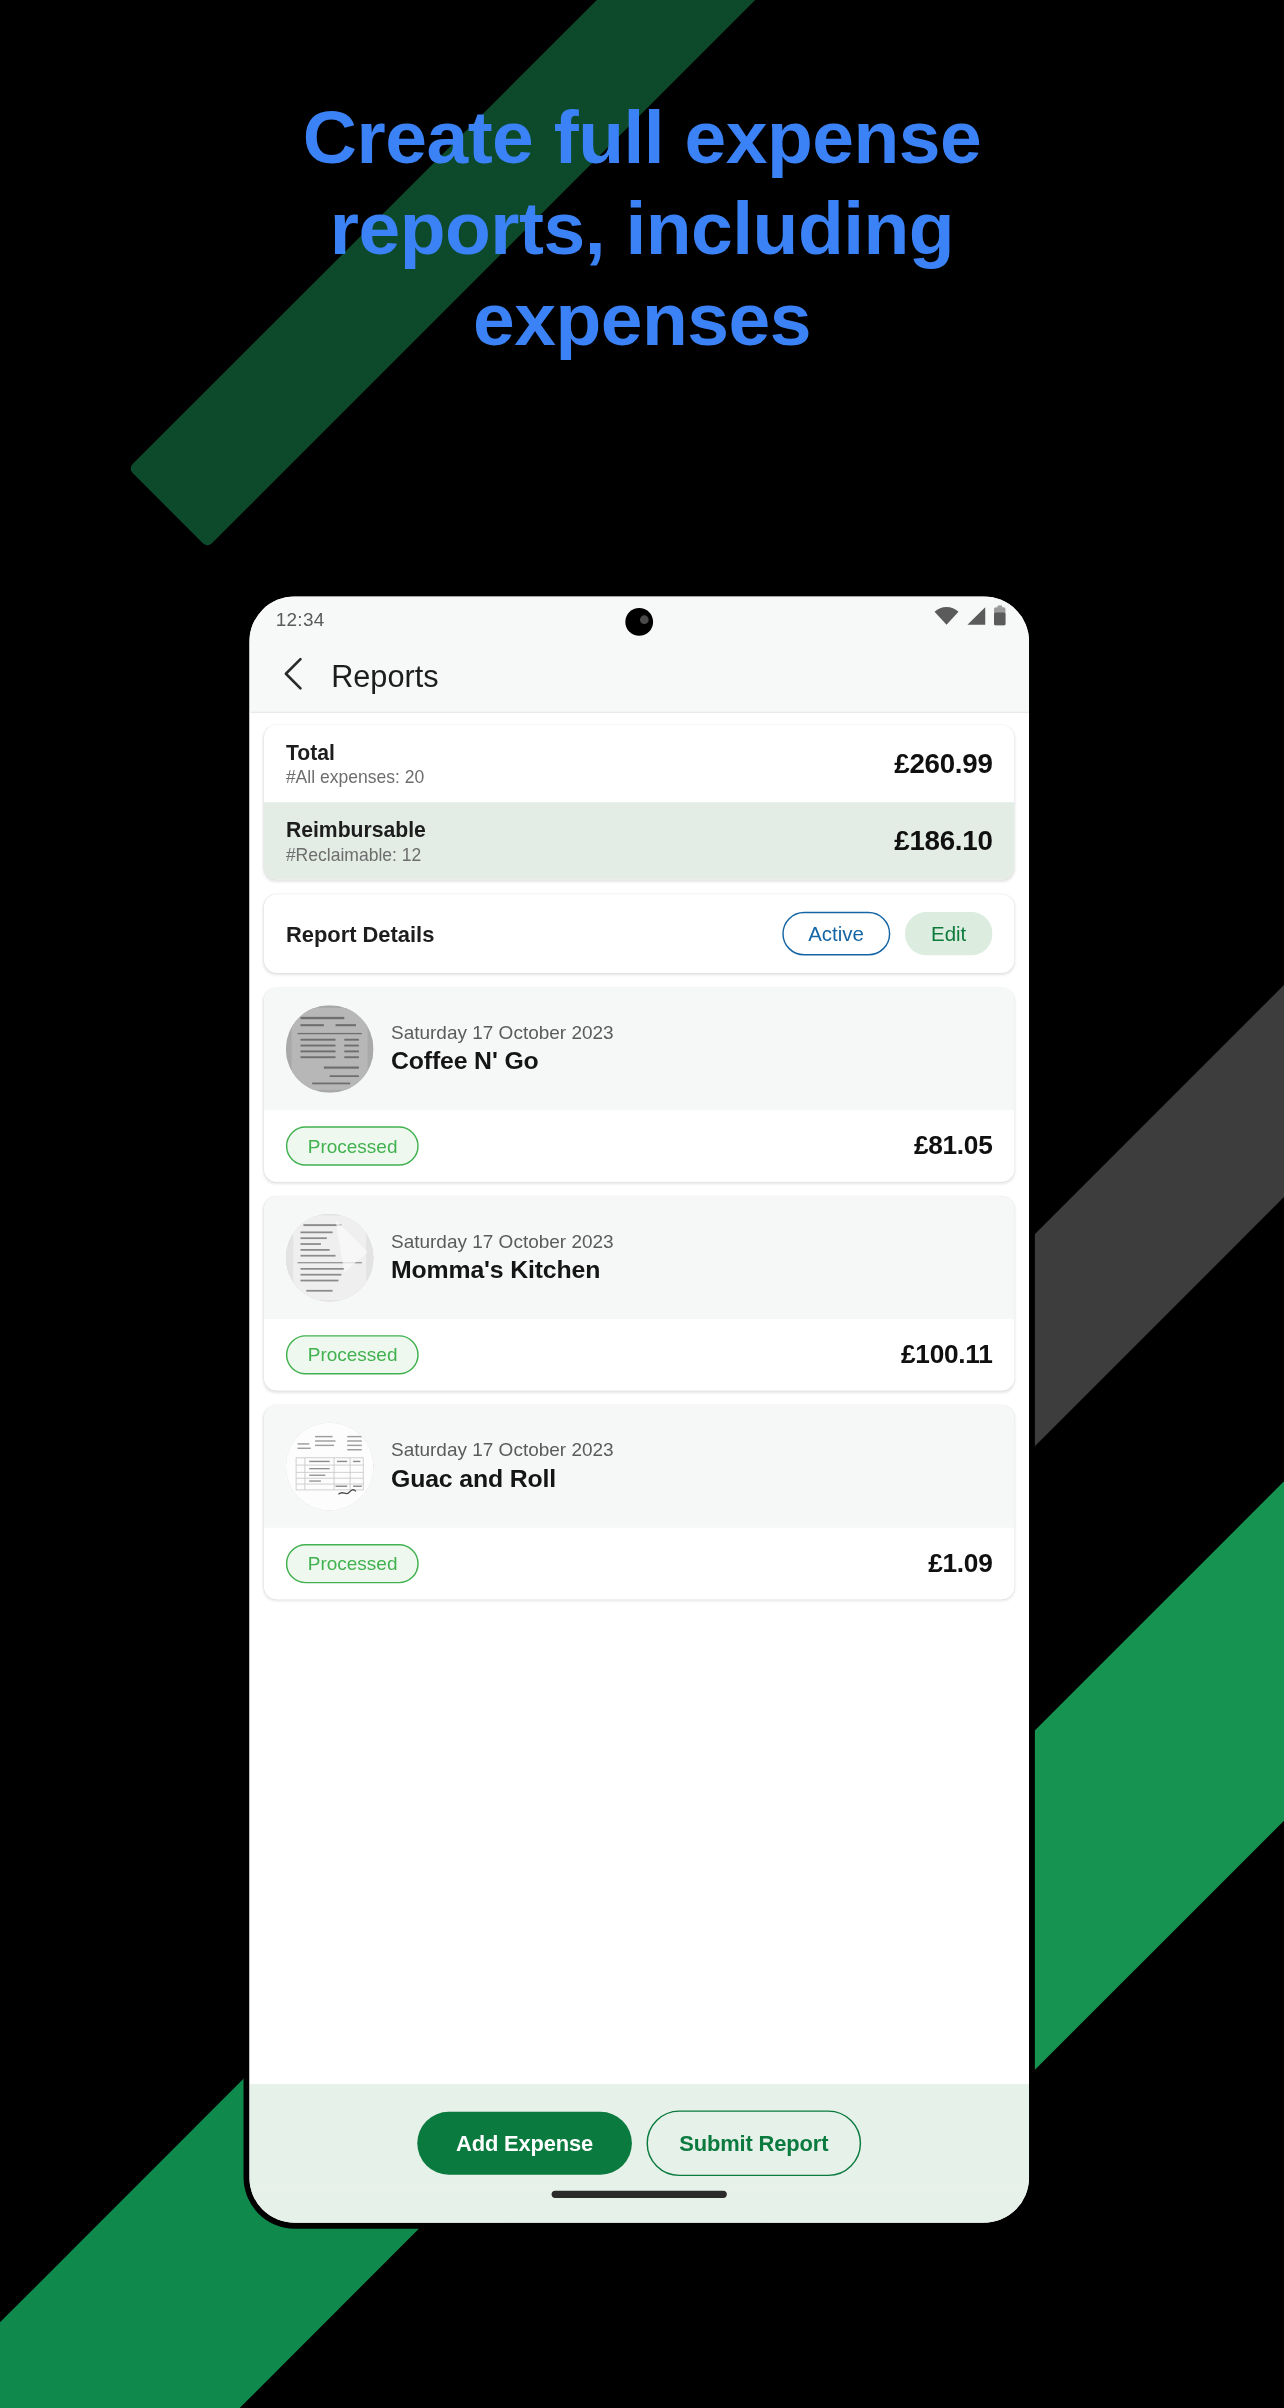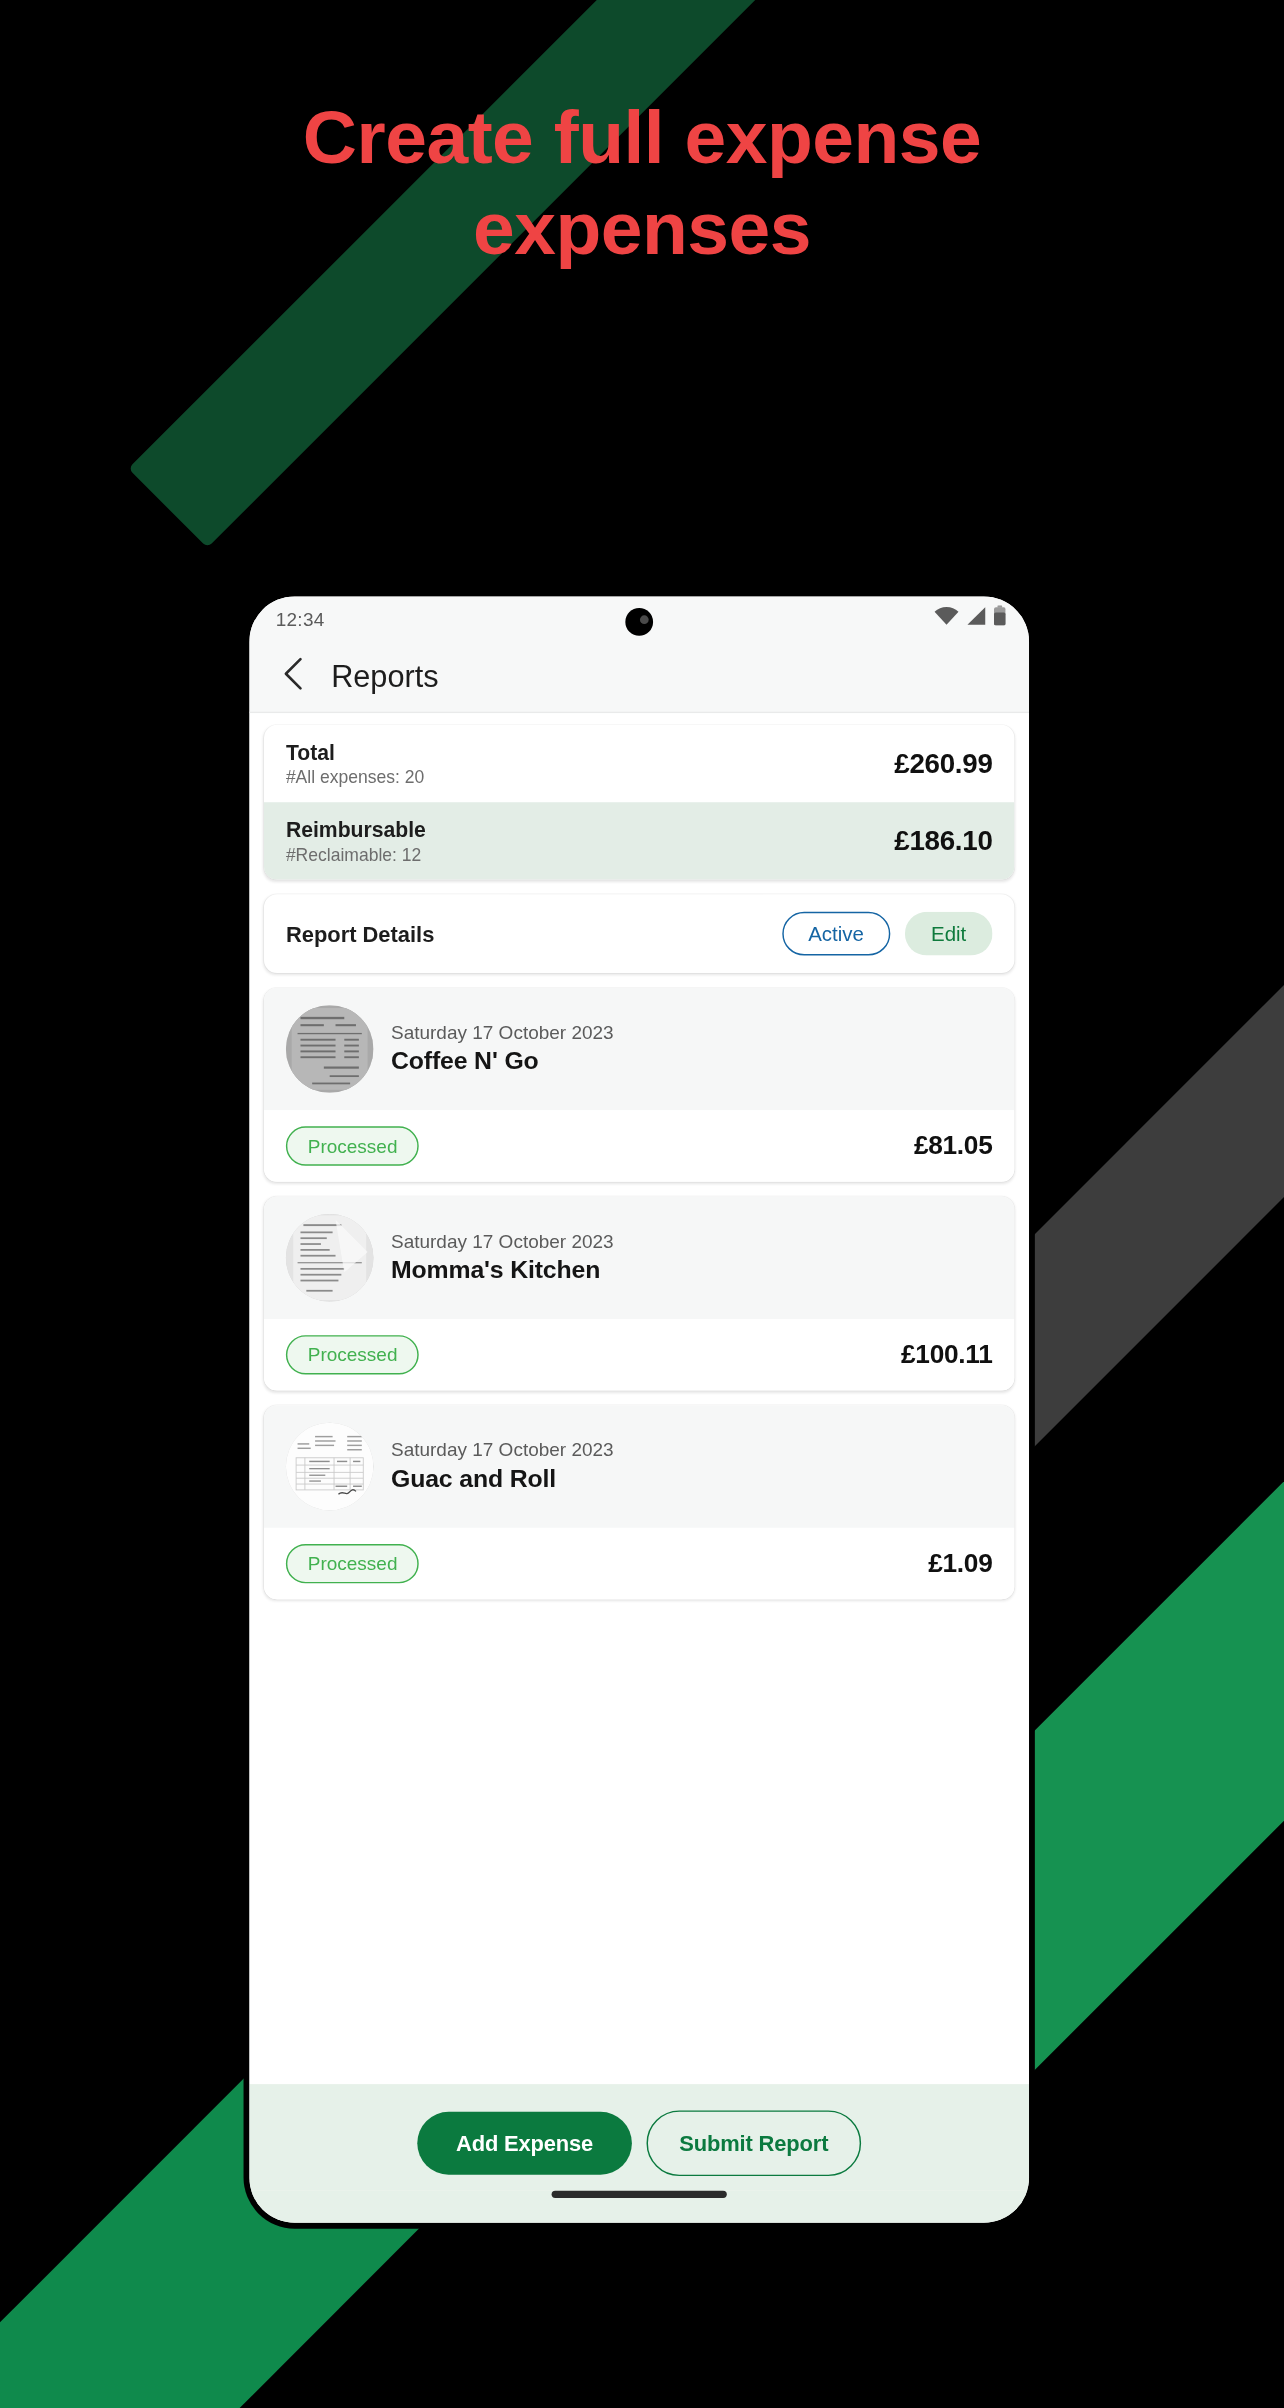--- a/index.html
+++ b/index.html
@@ -62,21 +62,21 @@
     transform: rotate(45deg);
   }
 
   
   .headline {
     position: absolute;
     top: 100px;
     left: 0;
     width: 1284px;
     text-align: center;
-    color: #ef4444;
+    color: #3b82f6;
     font-size: 75px;
     line-height: 1.0;
     font-weight: 700;
     letter-spacing: -0.5px;
     z-index: 3;
     padding: 0 70px;
   }
   .headline .line { display: block; margin-bottom: 16px; }
 
   
@@ -344,20 +344,21 @@
 
 <div class="bg-layer">
   <div class="stripe stripe-dark-top"></div>
   <div class="stripe stripe-gray-right"></div>
   <div class="stripe stripe-green-right"></div>
   <div class="stripe stripe-green-bottom"></div>
 </div>
 
 <div class="headline">
   <span class="line">Create full expense</span>
+  <span class="line">reports, including</span>
   <span class="line">expenses</span>
 </div>
 
 <div class="phone">
   <div class="screen">
 
     <div class="status-bar">
       <span class="status-time">12:34</span>
       <div class="punch-hole"></div>
       <div class="status-icons">

